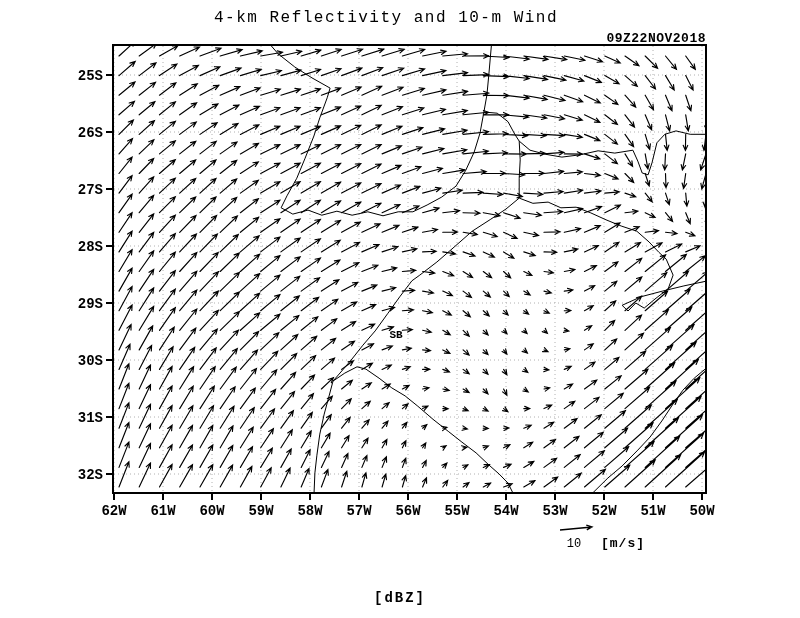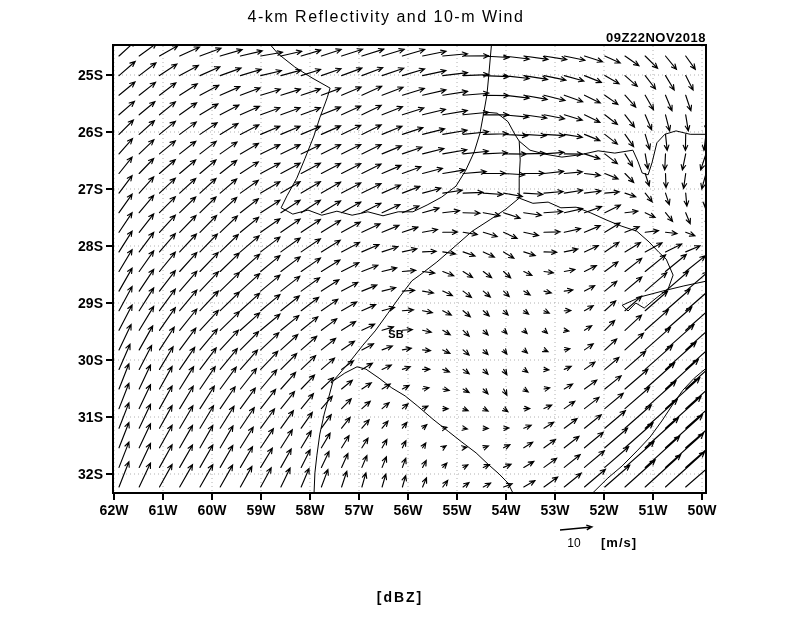--- a/index.html
+++ b/index.html
@@ -1,17 +1,17 @@
 <!DOCTYPE html>
 <html><head>
 <meta charset="utf-8">
 <style>
   html,body{margin:0;padding:0;background:#ffffff;}
   #stage{position:relative;width:800px;height:618px;background:#ffffff;overflow:hidden;
-         font-family:Liberation Sans, sans-serif;}
+         font-family:Liberation Mono, monospace;}
   svg text{fill:#000000;}
   .title-text{font-size:16px;letter-spacing:1.5px;font-weight:500;}
   .stamp-text{font-size:13px;font-weight:700;letter-spacing:.5px;}
   .tick-text{font-size:14px;font-weight:700;}
   .small-text{font-size:12px;}
   .unit-text{font-size:13px;font-weight:600;letter-spacing:1px;}
   .dbz-text{font-size:14px;font-weight:600;letter-spacing:2px;}
   .sb-text{font-size:11px;font-weight:700;}
 </style>
 </head>

